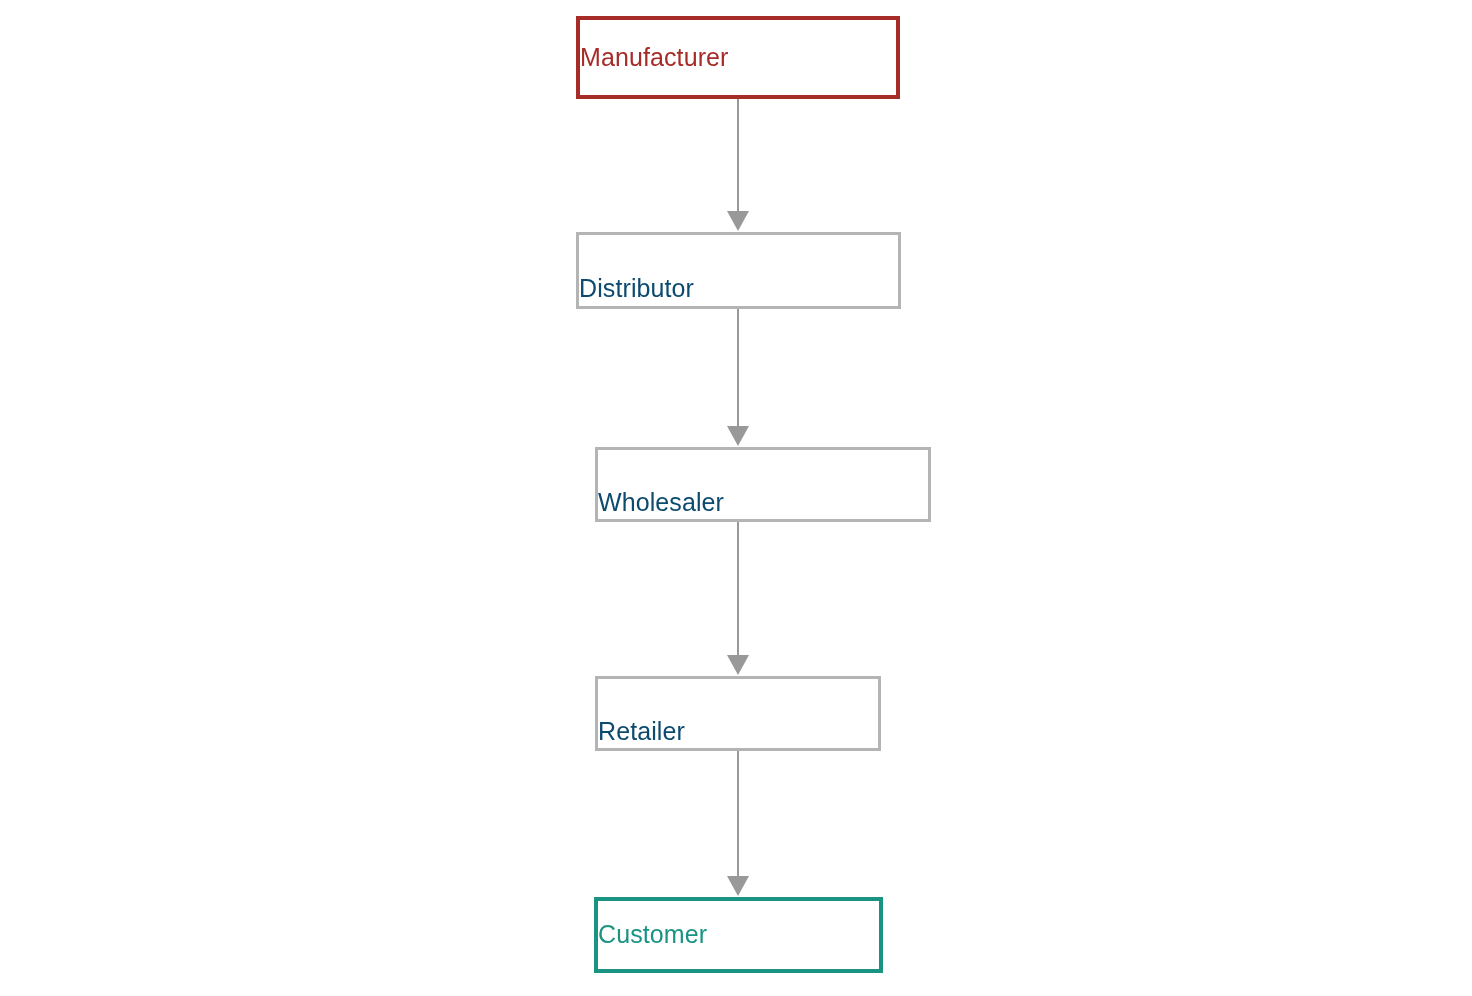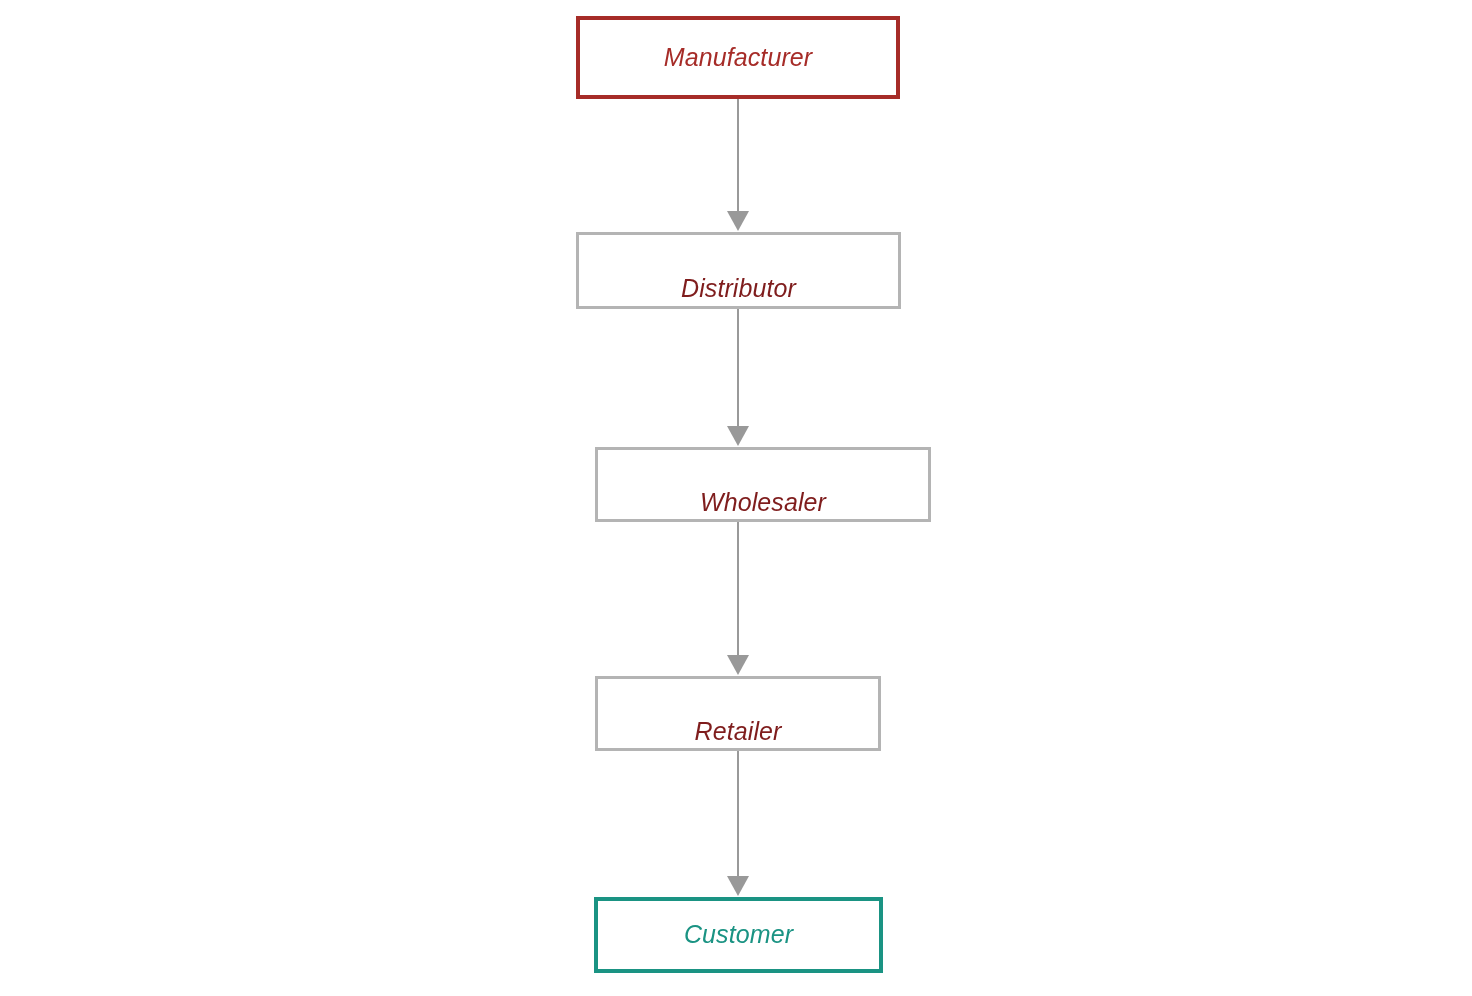--- a/index.html
+++ b/index.html
@@ -19,47 +19,46 @@
     width: 1472px;
     height: 996px;
     background: #ffffff;
   }
   .flow-node {
     position: absolute;
     box-sizing: border-box;
     background: #ffffff;
     display: flex;
     align-items: center;
-    justify-content: center;
+    justify-content: flex-start;
     text-align: center;
     line-height: 1.1;
     letter-spacing: 0.1px;
     white-space: nowrap;
-    font-style: italic;
   }
   .flow-node .node-label {
     display: block;
     font-size: 25px;
     font-weight: 400;
   }
   
   .node-manufacturer {
     left: 576px;
     top: 16px;
     width: 324px;
     height: 83px;
     border: 4px solid #a62c28;
   }
   .node-manufacturer .node-label { color: #a62c28; }
 
   
   .node-neutral {
     border: 3px solid #b4b4b4;
   }
-  .node-neutral .node-label { color: #7f1d1d; margin-top: 36px; }
+  .node-neutral .node-label { color: #0c4a6e; margin-top: 36px; }
 
   .node-distributor {
     left: 576px;
     top: 232px;
     width: 325px;
     height: 77px;
   }
   .node-wholesaler {
     left: 595px;
     top: 447px;

